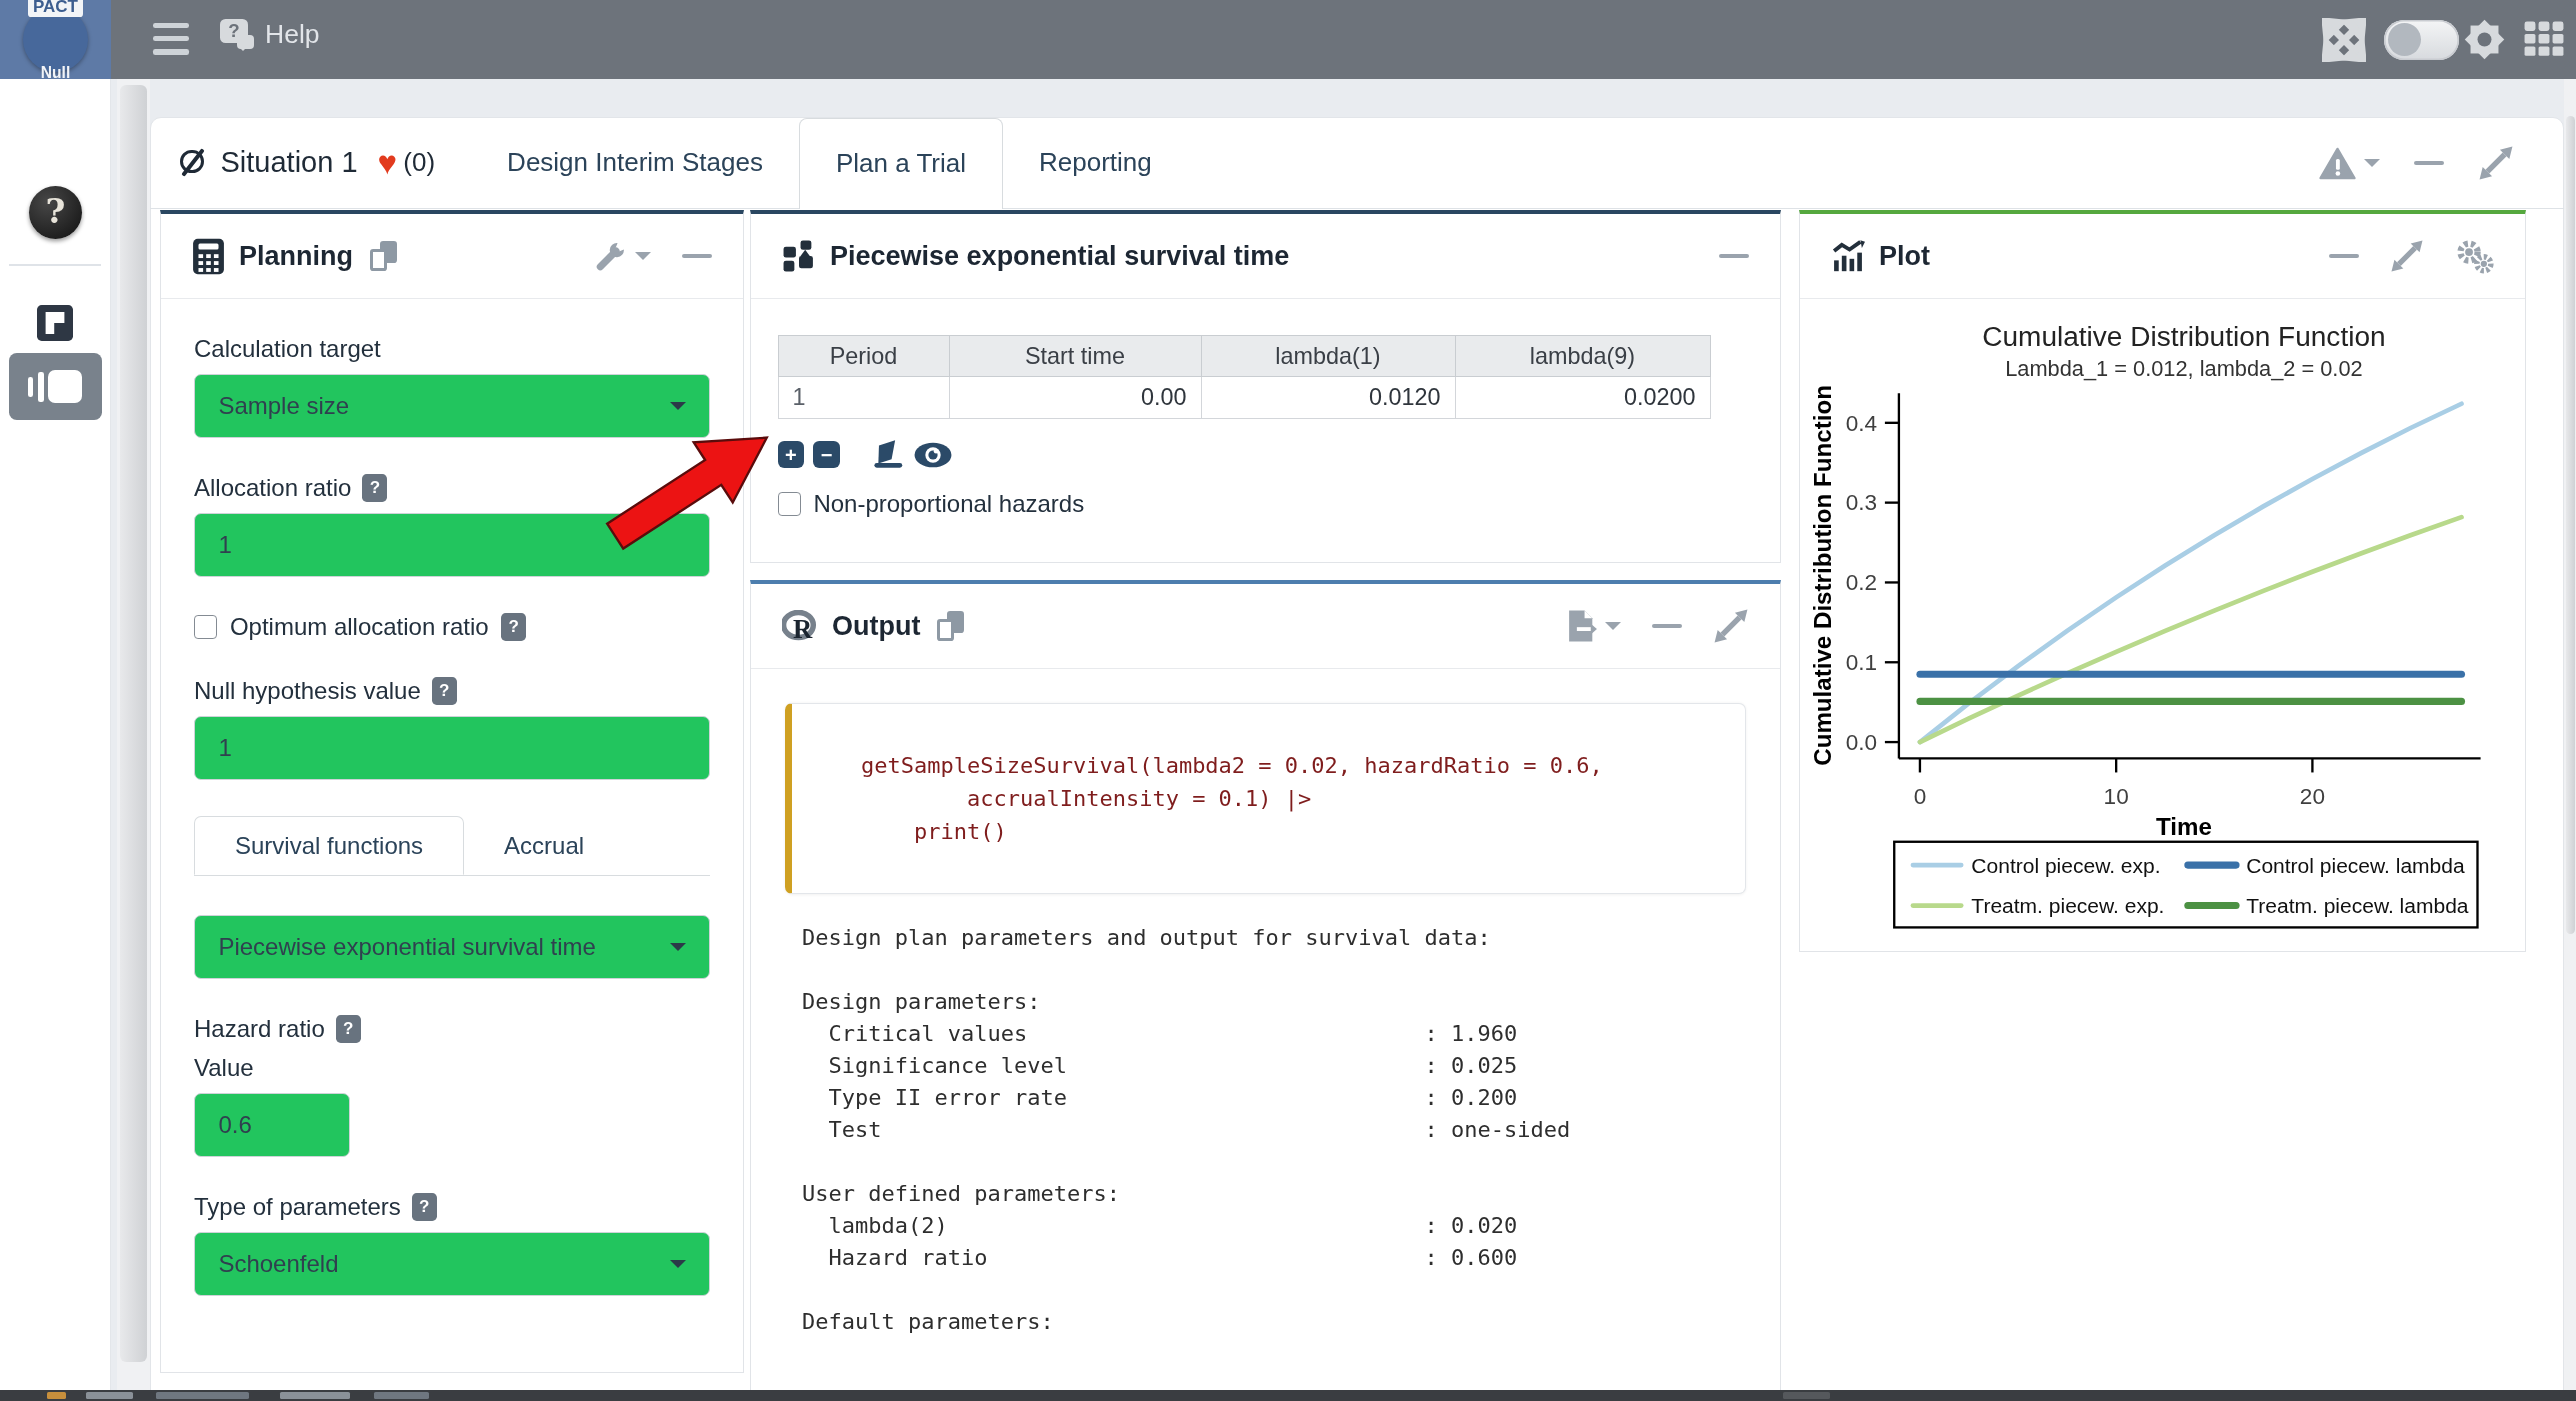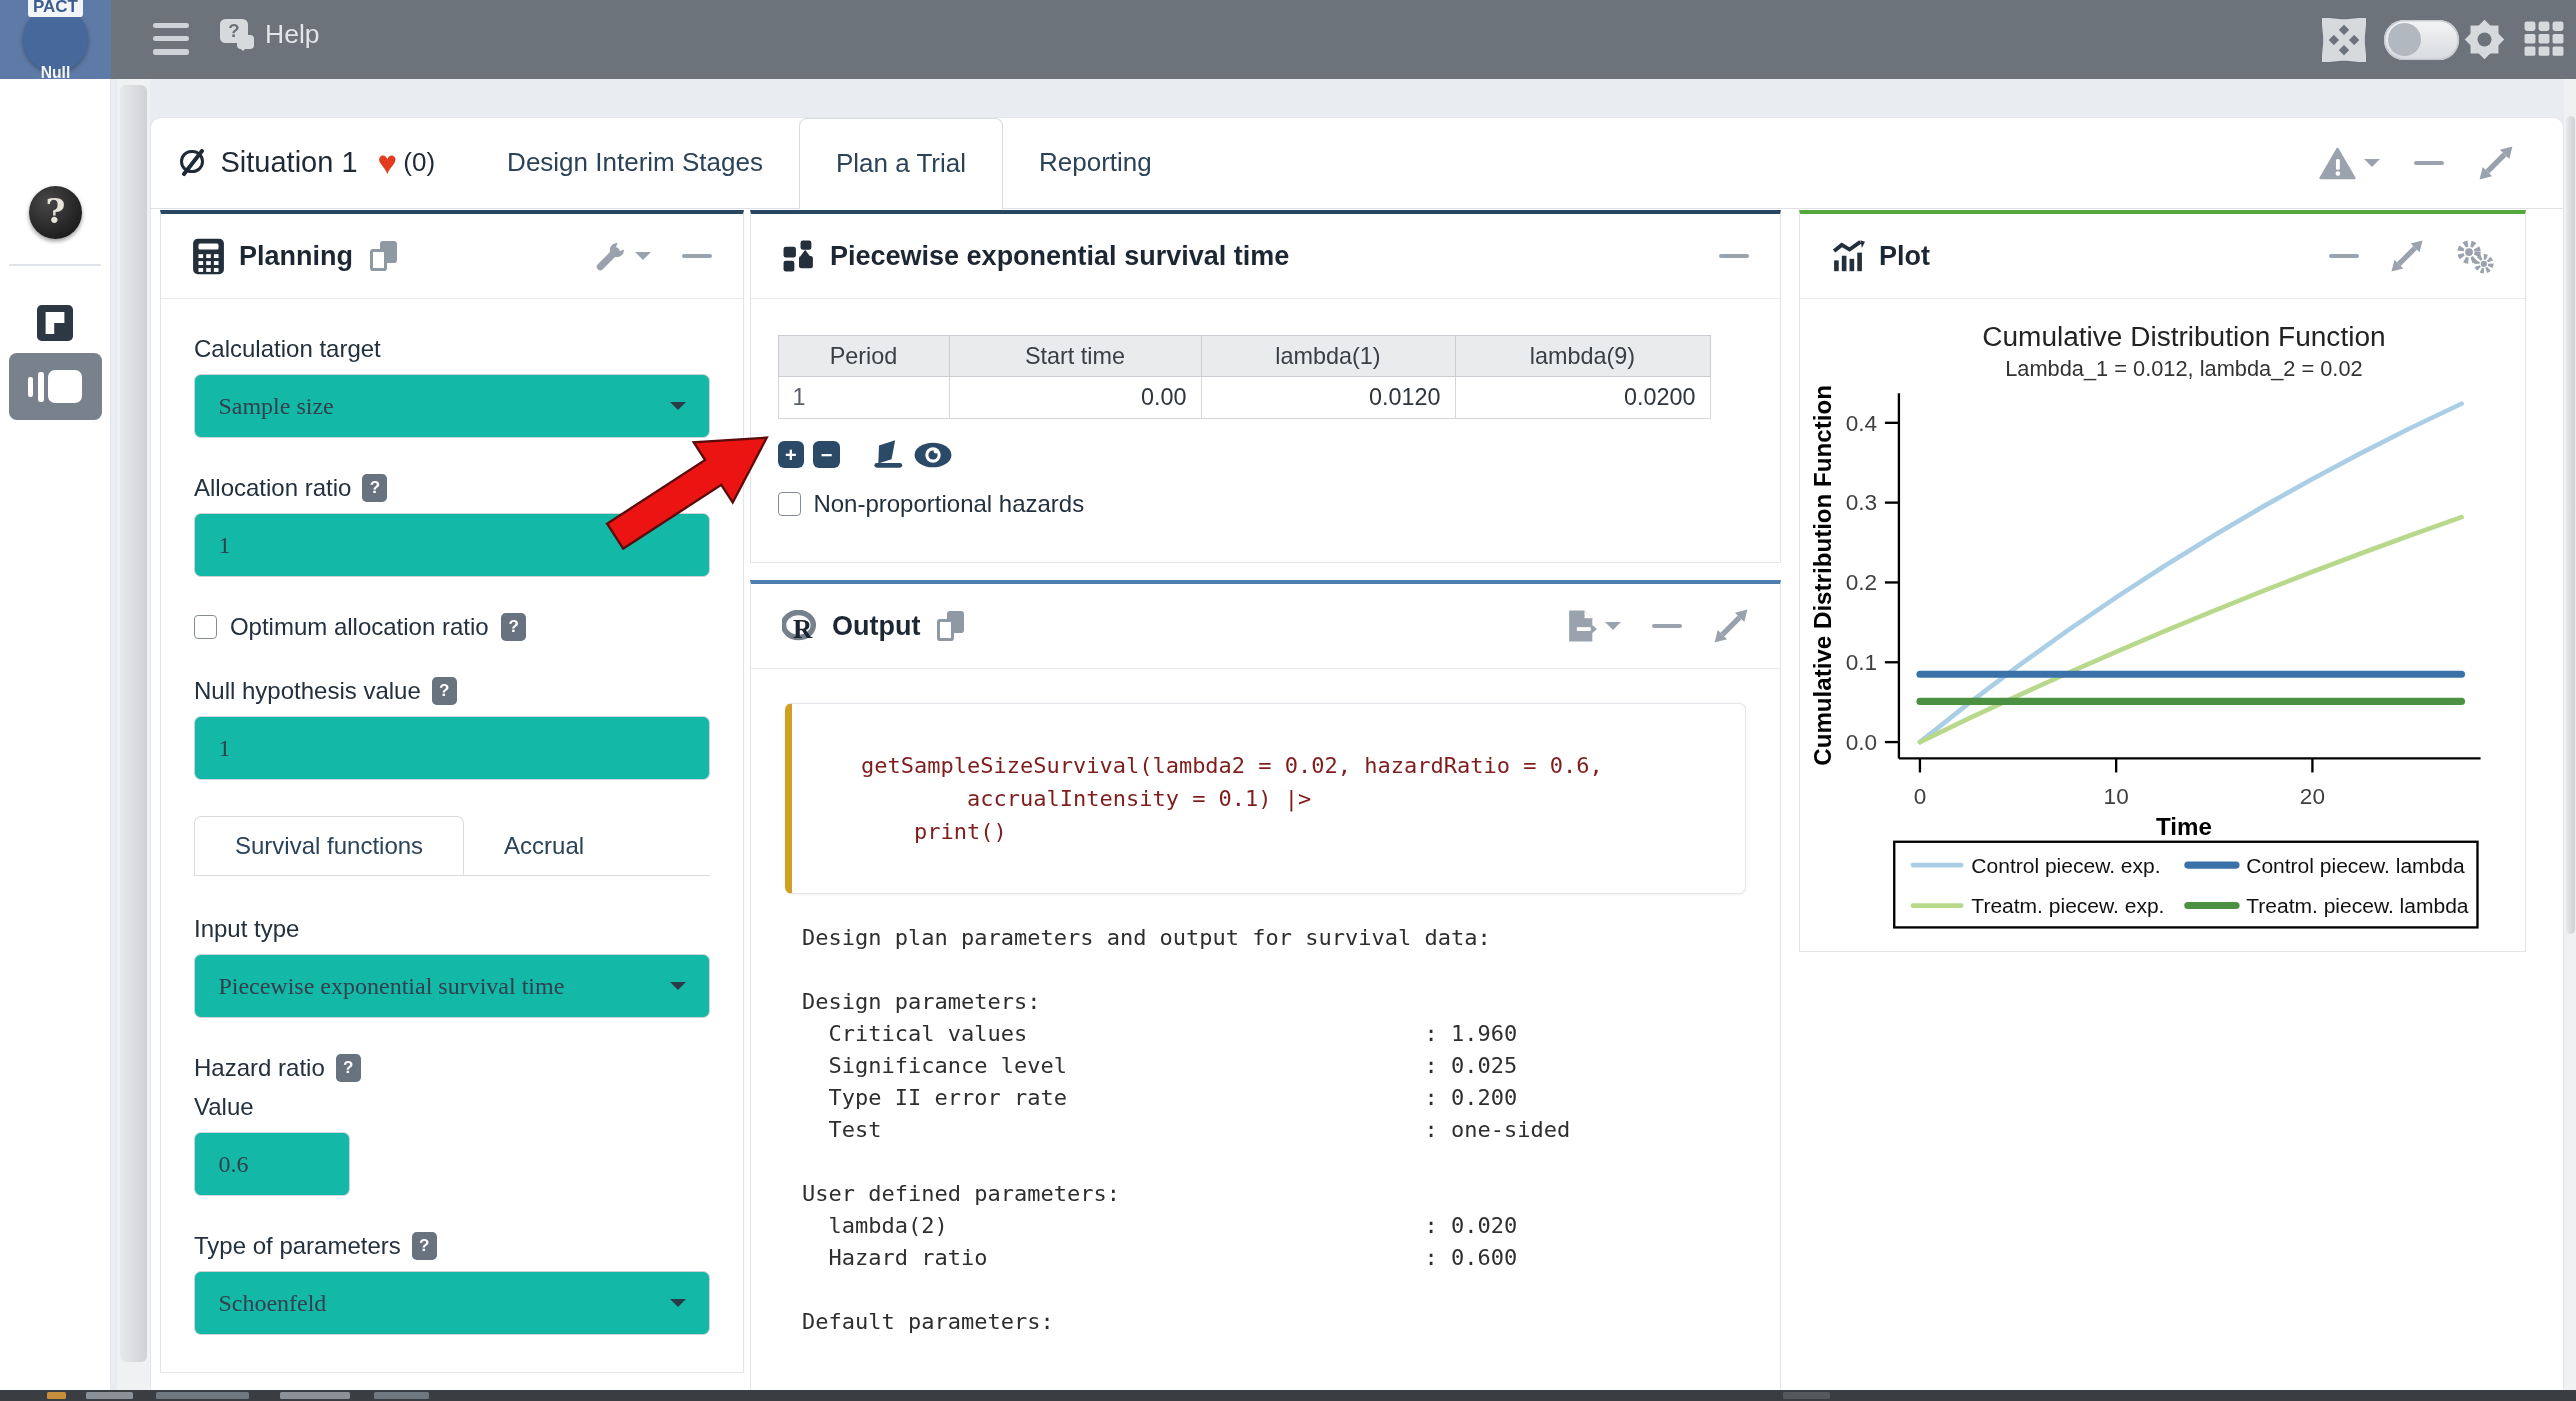--- a/index.html
+++ b/index.html
@@ -75,22 +75,22 @@
   .hd-spacer { flex:1; }
   .hd-group { display:flex; align-items:center; gap:31px; }
   .copy-icon { position:relative; width:26.5px; height:30px; margin-left:17px; cursor:pointer; }
   .copy-icon .r1 { position:absolute; left:0; bottom:0; width:17px; height:22px; border:3.1px solid #8e99a4; border-radius:3.1px; background:#fff; }
   .copy-icon .r2 { position:absolute; right:0; top:0; width:17px; height:22px; background:#8e99a4; border-radius:3.1px; }
   
   .pbody { padding:36px 33px 15.6px 33px; }
   .flabel { font-size:24px; color:#23303d; margin-bottom:11px; display:flex; align-items:center; gap:11px; }
   .qbadge { display:inline-block; width:25px; height:28px; background:#68737f; color:#fff; font-size:17px;
     font-weight:700; text-align:center; line-height:28px; border-radius:4.7px; cursor:pointer; }
-  .select, .input { height:64px; border:1.6px solid #ced3d8; border-radius:7px; background:#14b8a6;
-    font-size:24px; color:#30404f; display:flex; align-items:center; padding:0 23.4px;font-family:Liberation Serif, serif; }
+  .select, .input { height:64px; border:1.6px solid #ced3d8; border-radius:7px; background:#22c55e;
+    font-size:24px; color:#30404f; display:flex; align-items:center; padding:0 23.4px; }
   .select { justify-content:space-between; cursor:pointer; margin-bottom:36px; }
   .input { margin-bottom:36px; }
   .checkrow { display:flex; align-items:center; gap:12.5px; margin-bottom:36px; font-size:24px; color:#23303d; }
   .checkbox { width:23.4px; height:23.4px; border:1.6px solid #848b93; border-radius:3.9px; background:#fff; cursor:pointer; flex:0 0 auto; }
   .subtabs { display:flex; border-bottom:1.6px solid #d8dcdf; margin-bottom:39px; }
   .subtab { font-size:24px; color:#2b4359; padding:0 40px; height:59px; display:flex; align-items:center; cursor:pointer; }
   .subtab.active { border:1.6px solid #d8dcdf; border-bottom:1.6px solid #fff; border-radius:7px 7px 0 0; margin-bottom:-1.6px; background:#fff; }
   
   .ptable { border-collapse:collapse; margin:3.1px 0 20px 0; }
   .ptable th { background:#e9ebed; border:0.8px solid #c9cdd1; font-size:23.4px; font-weight:500; color:#3a3f46;
@@ -285,21 +285,20 @@
       <span>Null hypothesis value</span>
       <span class="qbadge">?</span>
     </div>
     <div class="input">
       <span>1</span>
     </div>
     <div class="subtabs">
       <span class="subtab active">Survival functions</span>
       <span class="subtab">Accrual</span>
     </div>
-    <div class="flabel">Input type</div>
     <div class="select">
       <span>Piecewise exponential survival time</span>
       <span class="caret dark"></span>
     </div>
     <div class="flabel">
       <span>Hazard ratio</span>
       <span class="qbadge">?</span>
     </div>
     <div class="flabel">Value</div>
     <div class="input" style="width:156px;">

